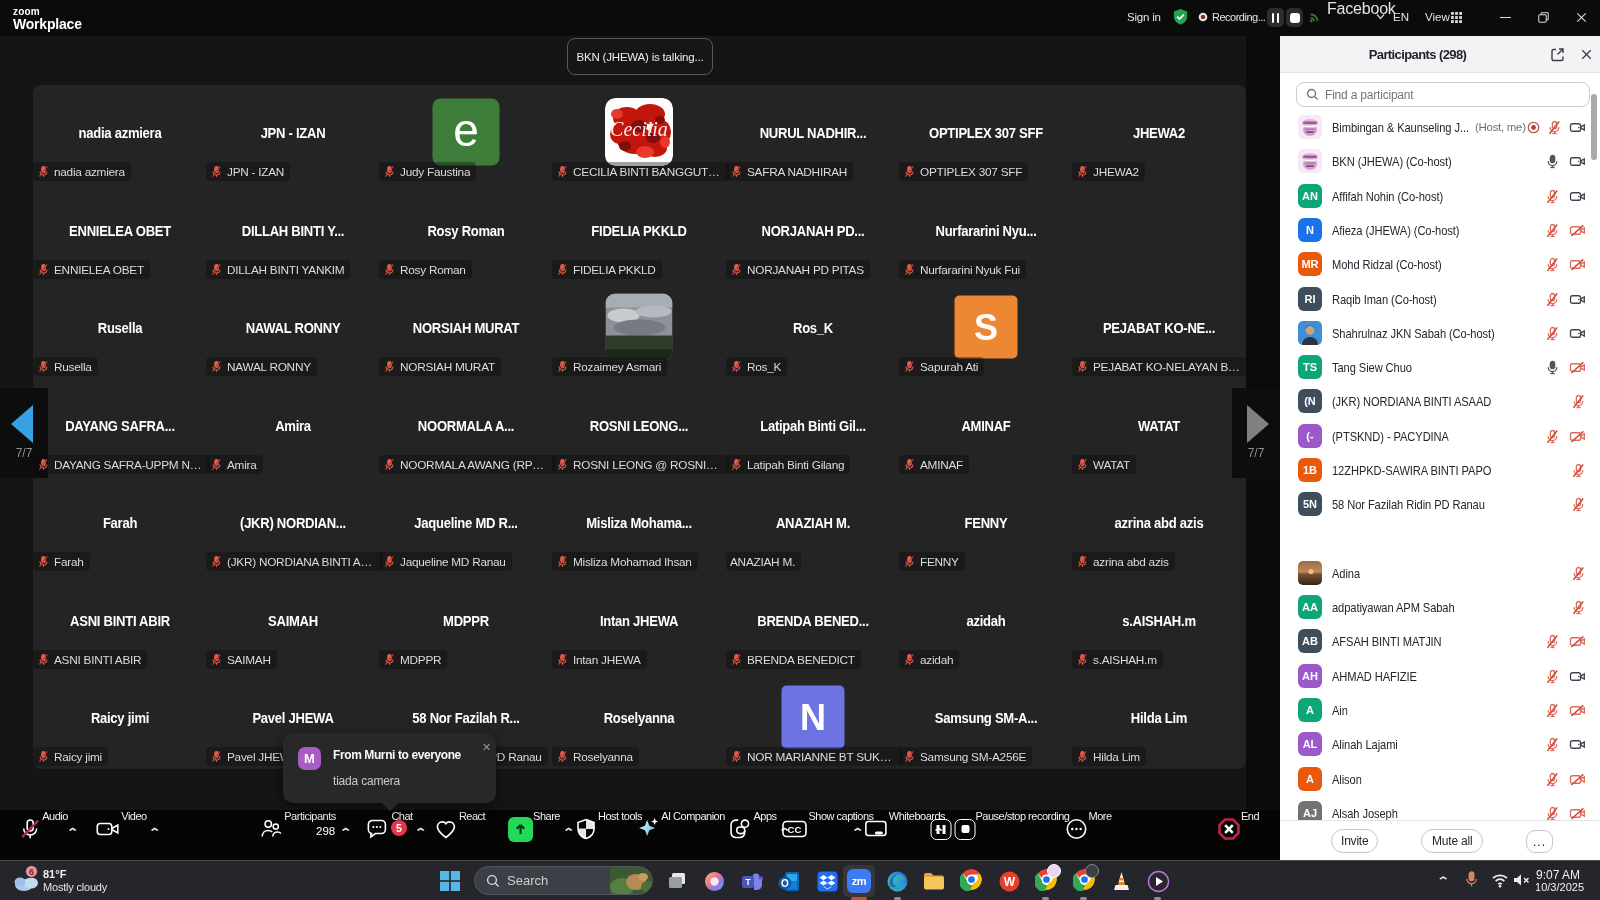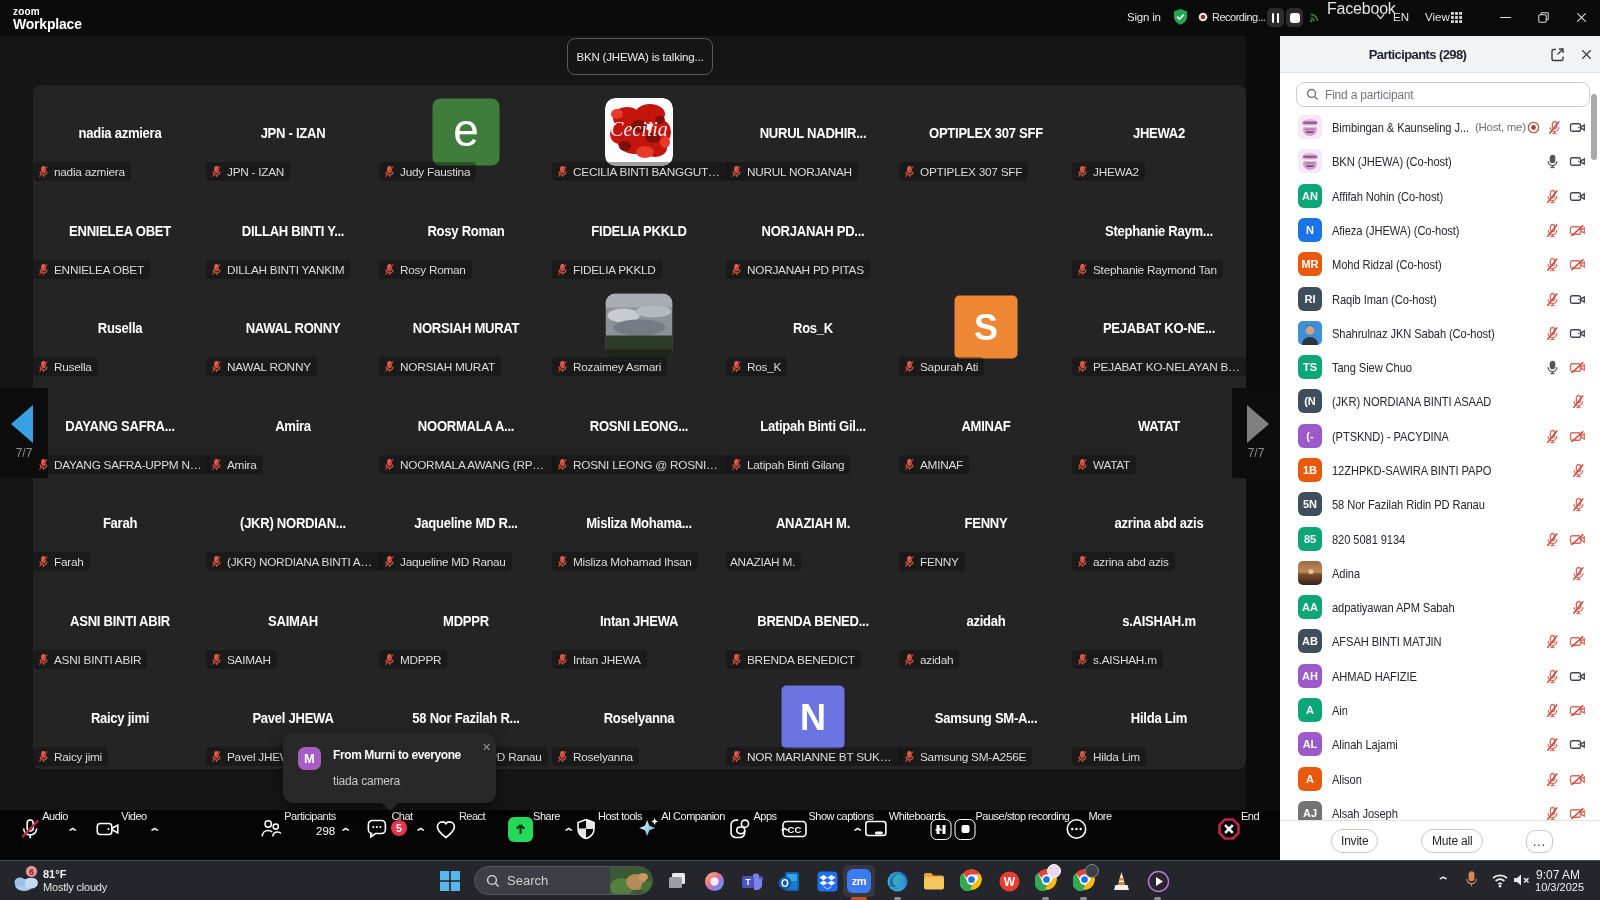--- a/index.html
+++ b/index.html
@@ -172,21 +172,21 @@
 <div class="nm">NURUL NADHIR...</div>
 <div class="lbl">
           <svg width="13" height="13" viewBox="0 0 16 16">
             <g fill="none" stroke="#e0604f" stroke-width="1.3">
               <rect x="5.9" y="1.8" width="4.2" height="7.6" rx="2.1" fill="#e0604f"></rect>
               <path d="M3.8 8a4.2 4.2 0 0 0 8.4 0"></path>
               <path d="M8 12.4v2.2"></path>
             </g>
             <path d="M3 14.2 L12.6 1.8" stroke="#c03a2b" stroke-width="1.5"></path>
           </svg>
-          <span>NURUL NORJANAH</span>
+          <span>SAFRA NADHIRAH</span>
         </div>
 </div>
 <div class="tile" style="left:866px;top:0px">
 <div class="nm">OPTIPLEX 307 SFF</div>
 <div class="lbl">
           <svg width="13" height="13" viewBox="0 0 16 16">
             <g fill="none" stroke="#e0604f" stroke-width="1.3">
               <rect x="5.9" y="1.8" width="4.2" height="7.6" rx="2.1" fill="#e0604f"></rect>
               <path d="M3.8 8a4.2 4.2 0 0 0 8.4 0"></path>
               <path d="M8 12.4v2.2"></path>
@@ -273,32 +273,32 @@
             <g fill="none" stroke="#e0604f" stroke-width="1.3">
               <rect x="5.9" y="1.8" width="4.2" height="7.6" rx="2.1" fill="#e0604f"></rect>
               <path d="M3.8 8a4.2 4.2 0 0 0 8.4 0"></path>
               <path d="M8 12.4v2.2"></path>
             </g>
             <path d="M3 14.2 L12.6 1.8" stroke="#c03a2b" stroke-width="1.5"></path>
           </svg>
           <span>NORJANAH PD PITAS</span>
         </div>
 </div>
-<div class="tile" style="left:1039px;top:98px">
-<div class="nm">Stephanie Raym...</div>
-<div class="lbl">
-          <svg width="13" height="13" viewBox="0 0 16 16">
-            <g fill="none" stroke="#e0604f" stroke-width="1.3">
-              <rect x="5.9" y="1.8" width="4.2" height="7.6" rx="2.1" fill="#e0604f"></rect>
-              <path d="M3.8 8a4.2 4.2 0 0 0 8.4 0"></path>
-              <path d="M8 12.4v2.2"></path>
-            </g>
-            <path d="M3 14.2 L12.6 1.8" stroke="#c03a2b" stroke-width="1.5"></path>
-          </svg>
-          <span>Stephanie Raymond Tan</span>
+<div class="tile" style="left:866px;top:98px">
+<div class="nm">Nurfararini Nyu...</div>
+<div class="lbl">
+          <svg width="13" height="13" viewBox="0 0 16 16">
+            <g fill="none" stroke="#e0604f" stroke-width="1.3">
+              <rect x="5.9" y="1.8" width="4.2" height="7.6" rx="2.1" fill="#e0604f"></rect>
+              <path d="M3.8 8a4.2 4.2 0 0 0 8.4 0"></path>
+              <path d="M8 12.4v2.2"></path>
+            </g>
+            <path d="M3 14.2 L12.6 1.8" stroke="#c03a2b" stroke-width="1.5"></path>
+          </svg>
+          <span>Nurfararini Nyuk Fui</span>
         </div>
 </div>
 <div class="tile" style="left:0px;top:195px">
 <div class="nm">Rusella</div>
 <div class="lbl">
           <svg width="13" height="13" viewBox="0 0 16 16">
             <g fill="none" stroke="#e0604f" stroke-width="1.3">
               <rect x="5.9" y="1.8" width="4.2" height="7.6" rx="2.1" fill="#e0604f"></rect>
               <path d="M3.8 8a4.2 4.2 0 0 0 8.4 0"></path>
               <path d="M8 12.4v2.2"></path>
@@ -1257,42 +1257,20 @@
 <div class="pname">58 Nor Fazilah Ridin PD Ranau</div>
 <div class="picons">
         <svg width="15" height="15" viewBox="0 0 16 16">
           <g fill="none" stroke="#dd6a5a" stroke-width="1.4">
             <rect x="5.7" y="1.6" width="4.6" height="7.6" rx="2.3"></rect>
             <path d="M3.4 7.8a4.6 4.6 0 0 0 9.2 0"></path>
             <path d="M8 12.4v2"></path>
             <path d="M5.7 14.4h4.6"></path>
           </g>
           <path d="M2.6 14.6 L13 1.6" stroke="#cc4437" stroke-width="1.5"></path>
-        </svg>
-      </div>
-</div>
-<div class="prow" style="top:486px">
-<div class="pav" style="background:#0ca678">85</div>
-<div class="pname">820 5081 9134</div>
-<div class="picons">
-        <svg width="15" height="15" viewBox="0 0 16 16">
-          <g fill="none" stroke="#dd6a5a" stroke-width="1.4">
-            <rect x="5.7" y="1.6" width="4.6" height="7.6" rx="2.3"></rect>
-            <path d="M3.4 7.8a4.6 4.6 0 0 0 9.2 0"></path>
-            <path d="M8 12.4v2"></path>
-            <path d="M5.7 14.4h4.6"></path>
-          </g>
-          <path d="M2.6 14.6 L13 1.6" stroke="#cc4437" stroke-width="1.5"></path>
-        </svg>
-        <svg width="17" height="17" viewBox="0 0 18 18">
-          <g fill="none" stroke="#dd6a5a" stroke-width="1.4">
-            <rect x="1.6" y="5" width="10.6" height="8" rx="2"></rect>
-            <path d="M12.2 8.6l4-2.4v5.6l-4-2.4"></path>
-          </g>
-          <path d="M2.6 14.8 L15.2 3.6" stroke="#cc4437" stroke-width="1.5" fill="none"></path>
         </svg>
       </div>
 </div>
 <div class="prow" style="top:520px">
 <div class="pav">
         <svg width="24" height="24" viewBox="0 0 24 24">
           <defs>
             <linearGradient id="sun3" x1="0" y1="0" x2="0" y2="1">
               <stop offset="0" stop-color="#9c6b45"></stop>
               <stop offset=".45" stop-color="#c08a58"></stop>

